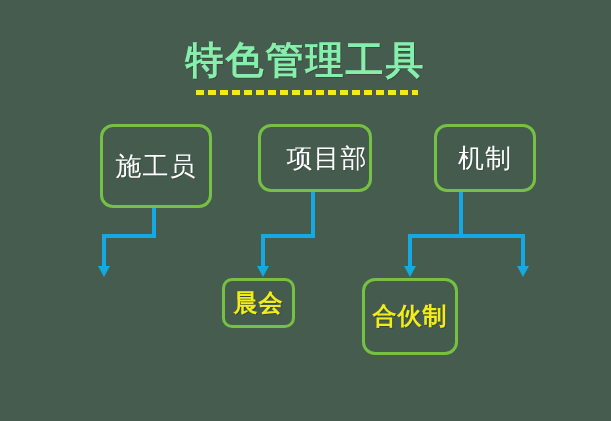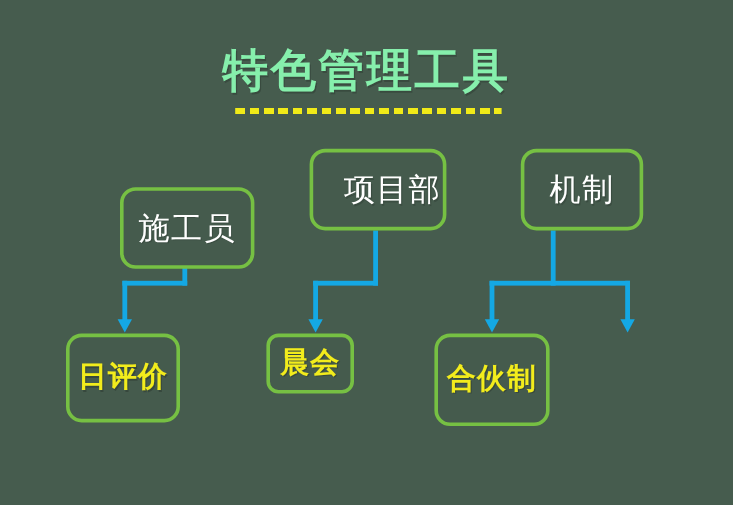--- a/index.html
+++ b/index.html
@@ -71,21 +71,21 @@
   }
   .node.leaf {
     color: #f2ec1c;
     font-size: 24px;
     font-weight: bold;
     letter-spacing: 1px;
     text-shadow: 1px 1px 0 rgba(0,0,0,0.2);
   }
 
   
-  #node-shigongyuan { left: 100px; top: 124px; width: 112px; height: 68px; margin-top: 32px; }
+  #node-shigongyuan { left: 100px; top: 124px; width: 112px; height: 84px; }
   #node-xiangmubu   { left: 258px; top: 124px; width: 114px; height: 68px; padding-left: 24px; }
   #node-jizhi       { left: 434px; top: 124px; width: 102px; height: 68px; }
 
   #node-ripingjia     { left: 55px;  top: 278px; width: 95px;  height: 74px; }
   #node-chenhui       { left: 222px; top: 278px; width: 73px;  height: 50px; border-radius: 10px; }
   #node-xiangmuqidong { left: 188px; top: 335px; width: 134px; height: 57px; }
   #node-hehuozhi      { left: 362px; top: 278px; width: 96px;  height: 77px; text-align: center; }
   #node-baojianzhi    { left: 478px; top: 278px; width: 94px;  height: 74px; }
 
   
@@ -146,17 +146,16 @@
   <div class="conn conn-h" id="conn-r-h"></div>
   <div class="conn conn-v" id="conn-r-v2"></div>
   <div class="conn conn-v" id="conn-r-v3"></div>
   <div class="arrowhead" id="arrow-r1"></div>
   <div class="arrowhead" id="arrow-r2"></div>
 
   <div class="node top" id="node-shigongyuan">施工员</div>
   <div class="node top" id="node-xiangmubu">项目部</div>
   <div class="node top" id="node-jizhi">机制</div>
 
-  <div class="node leaf" id="node-ripingjia">日评价</div>
   <div class="node leaf" id="node-chenhui">晨会</div>
   <div class="node leaf" id="node-hehuozhi">合伙制</div>
 
 </div>
 
 </body></html>

